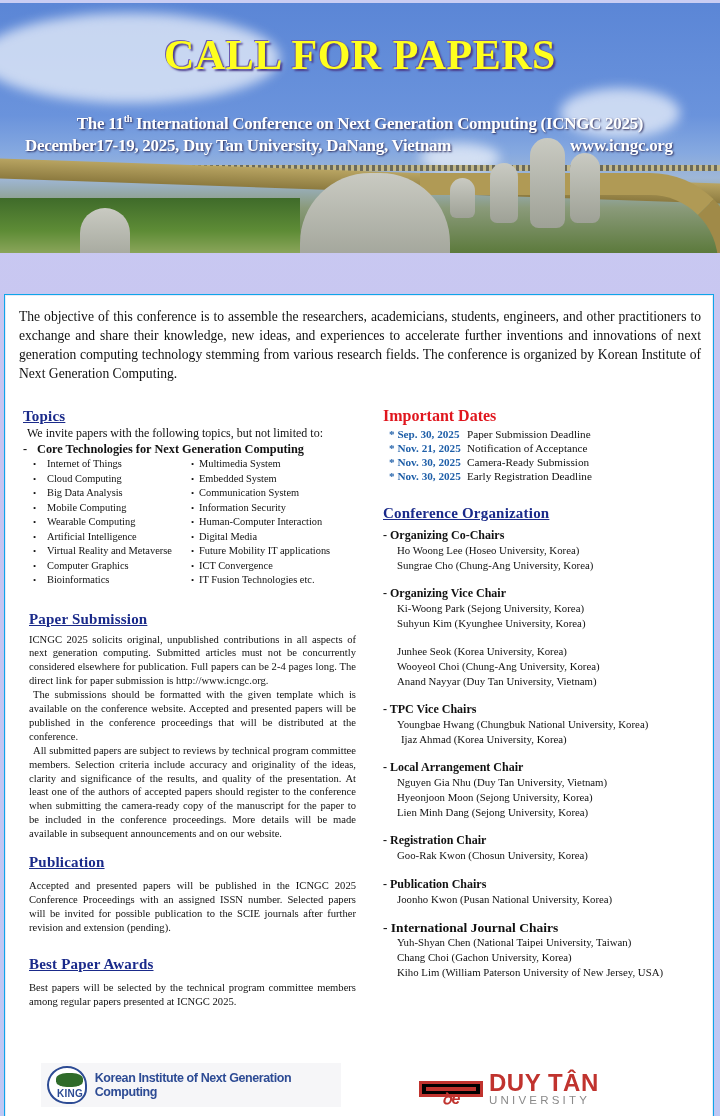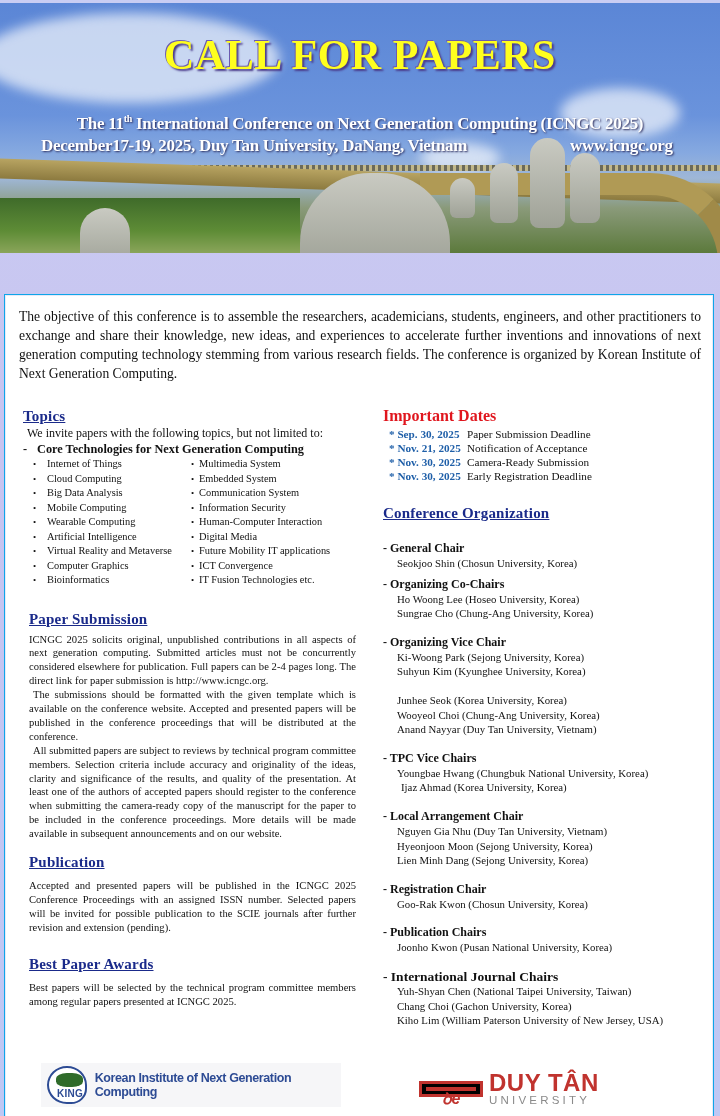--- a/index.html
+++ b/index.html
@@ -37,21 +37,21 @@
     font-family: "Liberation Serif", serif; font-weight: bold; font-size: 42px;
     color: #ffff1e; letter-spacing: 0.5px;
     text-shadow: 2px 2px 2px #4a3a8a, -1px -1px 0 #6b5ab0;
   }
   .banner-sub {
     position: absolute; left: 0; width: 720px; font-weight: bold; font-size: 17px;
     color: #ffffff; text-shadow: 1px 1px 2px #2a2a5a;
     white-space: nowrap;
   }
   .banner-sub.l1 { top: 111px; text-align: center; letter-spacing: -0.3px; }
-  .banner-sub.l2 { top: 133px; padding-left: 41px; letter-spacing: -0.3px; }
+  .banner-sub.l2 { top: 133px; padding-left: 25px; letter-spacing: -0.3px; }
   .banner-sub.l2 .url { position: absolute; left: 570px; }
   sup { font-size: 10px; vertical-align: super; line-height: 0; }
 
   
   .panel {
     position: absolute; left: 4px; top: 256px; width: 710px; height: 854px;
     background: #ffffff; border: 1px solid #0ea5e9;
     box-shadow: inset 0 0 0 1px #e6eaf8;
     margin-top: 38px;
   }
@@ -221,24 +221,20 @@
         </div>
       <div class="date-row">
           <span class="d">* Nov. 30, 2025</span>
           <span class="t">Early Registration Deadline</span>
         </div>
     </div>
 
     <div style="margin-top:21px;">
       <div class="h-section">Conference Organization</div>
 
-      <div class="org-group" style="margin-top:19px;">
-        <div class="org-role">- General Chair</div>
-        <div class="org-member">Seokjoo Shin (Chosun University, Korea)</div>
-      </div>
       <div class="org-group" style="margin-top:6px;">
         <div class="org-role">- Organizing Co-Chairs</div>
         <div class="org-member">Ho Woong Lee (Hoseo University, Korea)</div>
         <div class="org-member">Sungrae Cho (Chung-Ang University, Korea)</div>
       </div>
       <div class="org-group">
         <div class="org-role">- Organizing Vice Chair</div>
         <div class="org-member">Ki-Woong Park (Sejong University, Korea)</div>
         <div class="org-member">Suhyun Kim (Kyunghee  University, Korea)</div>
       </div>

